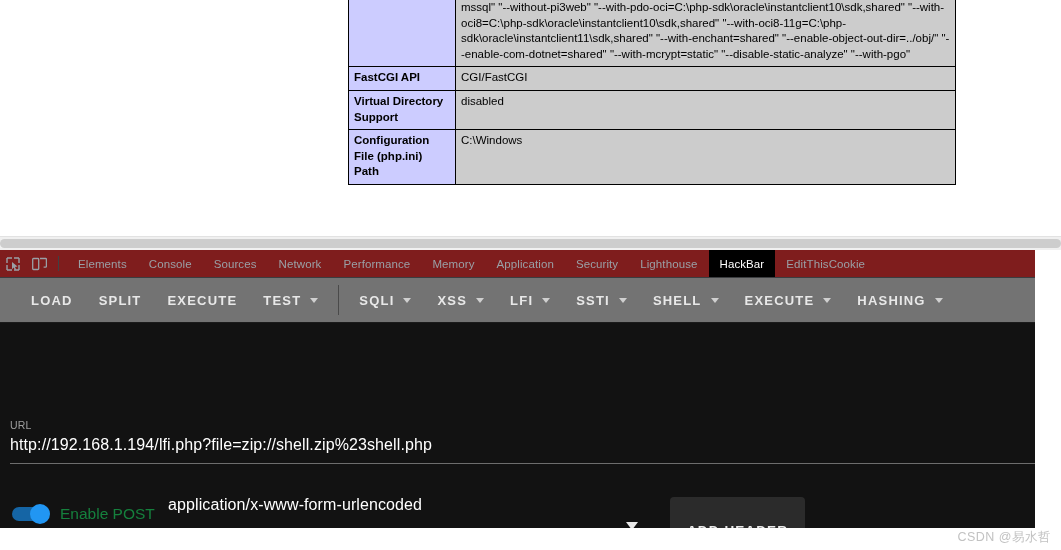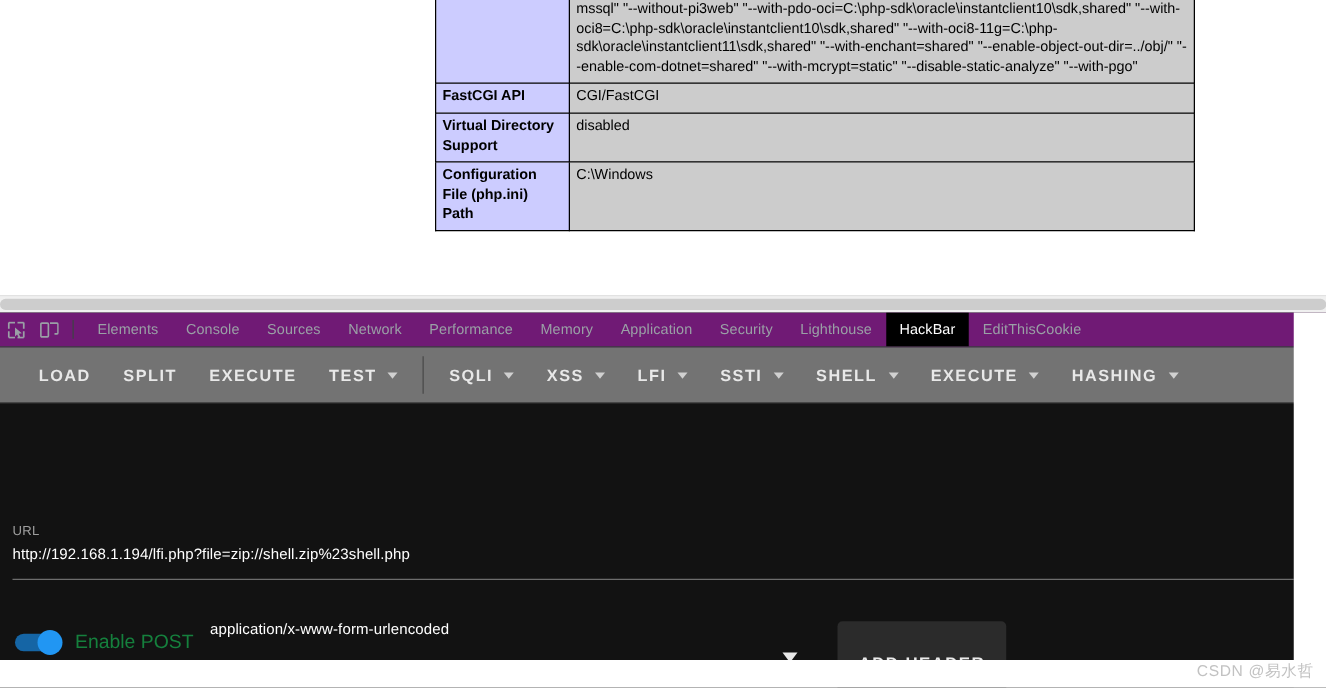--- a/index.html
+++ b/index.html
@@ -81,21 +81,21 @@
     width: 1061px;
     height: 300px;
     background: #202124;
     overflow: hidden;
   }
 
   
   #devtools-tabbar {
     position: relative;
     height: 27px;
-    background: #701a75;
+    background: #7f1d1d;
     display: flex;
     align-items: stretch;
     border-bottom: 1px solid #3b3d40;
   }
   .dt-icon-btn {
     width: 26px;
     display: flex;
     align-items: center;
     justify-content: center;
     color: #9aa0a6;
@@ -169,21 +169,21 @@
     background: #121212;
     overflow: hidden;
   }
   .field-label {
     color: #9e9e9e;
     font-size: 10.5px;
     letter-spacing: 0.2px;
   }
   .field-value {
     color: #ffffff;
-    font-size: 12px;
+    font-size: 16px;
     letter-spacing: 0.1px;
     white-space: nowrap;
   }
 
   #url-field {
     position: absolute;
     left: 10px;
     top: 96px;
     width: 1025px;
   }

